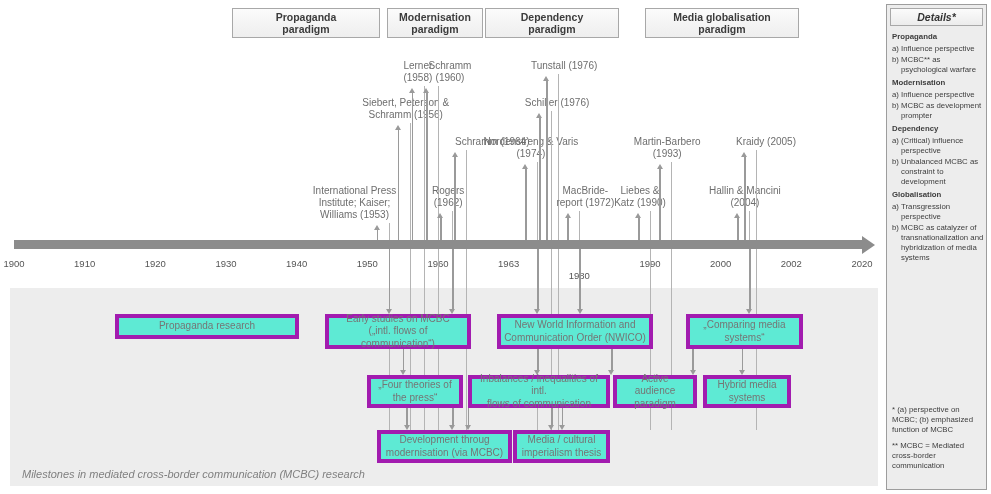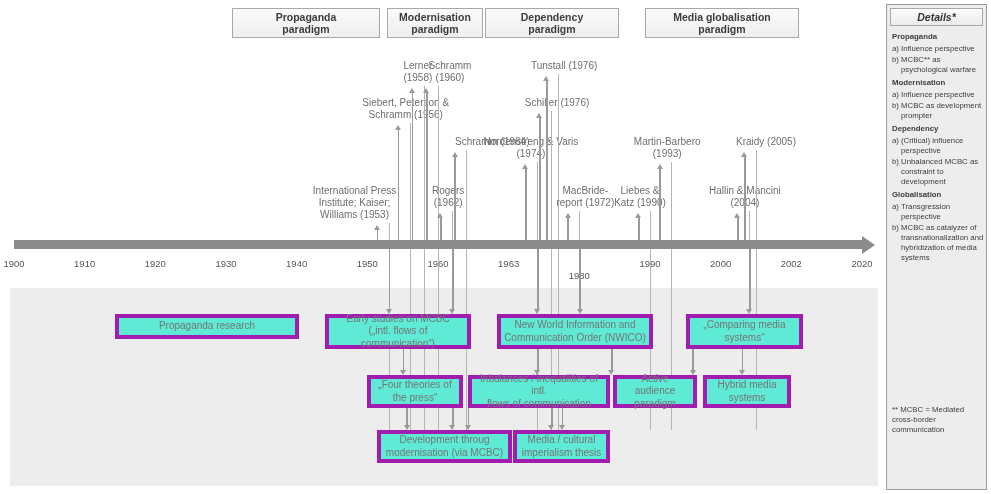--- a/index.html
+++ b/index.html
@@ -321,20 +321,21 @@
       <div class="cbox" style="left: 613px; top: 375px; width: 84px; height: 33px;">Active audience
 paradigm</div>
       <div class="cbox" style="left: 703px; top: 375px; width: 88px; height: 33px;">Hybrid media
 systems</div>
       <div class="cbox" style="left: 377px; top: 430px; width: 135px; height: 33px;">Development throug
 modernisation (via MCBC)</div>
       <div class="cbox" style="left: 513px; top: 430px; width: 97px; height: 33px;">Media / cultural
 imperialism thesis</div>
     </div>
 
+  <div class="panel-caption" style="left:22px; top:468px;">Milestones in mediated cross-border communication (MCBC) research</div>
 
   <div class="details-wrap" style="left:886px; top:4px; width:101px; height:486px;"></div>
   <div class="details-title" style="left:890px; top:8px; width:93px; height:18px;">Details*</div>
   <div class="details-body" id="details-body" style="left:892px; top:32px; width:92px;">
       <div class="d-head">Propaganda</div>
       <div class="d-item">
         <span class="mark">a)</span>
         <span class="txt">Influence perspective</span>
       </div>
       <div class="d-item">
@@ -363,16 +364,17 @@
       <div class="d-item">
         <span class="mark">a)</span>
         <span class="txt">Transgression perspective</span>
       </div>
       <div class="d-item">
         <span class="mark">b)</span>
         <span class="txt">MCBC as catalyzer of transnationalization and hybridization of media systems</span>
       </div>
     </div>
   <div class="details-foot" id="details-foot" style="left:892px; top:405px; width:92px;">
+      <p>*  (a) perspective on MCBC; (b) emphasized function of MCBC</p>
       <p>**  MCBC = Mediated cross-border communication</p>
     </div>
 
 </div>
 
 </body></html>

